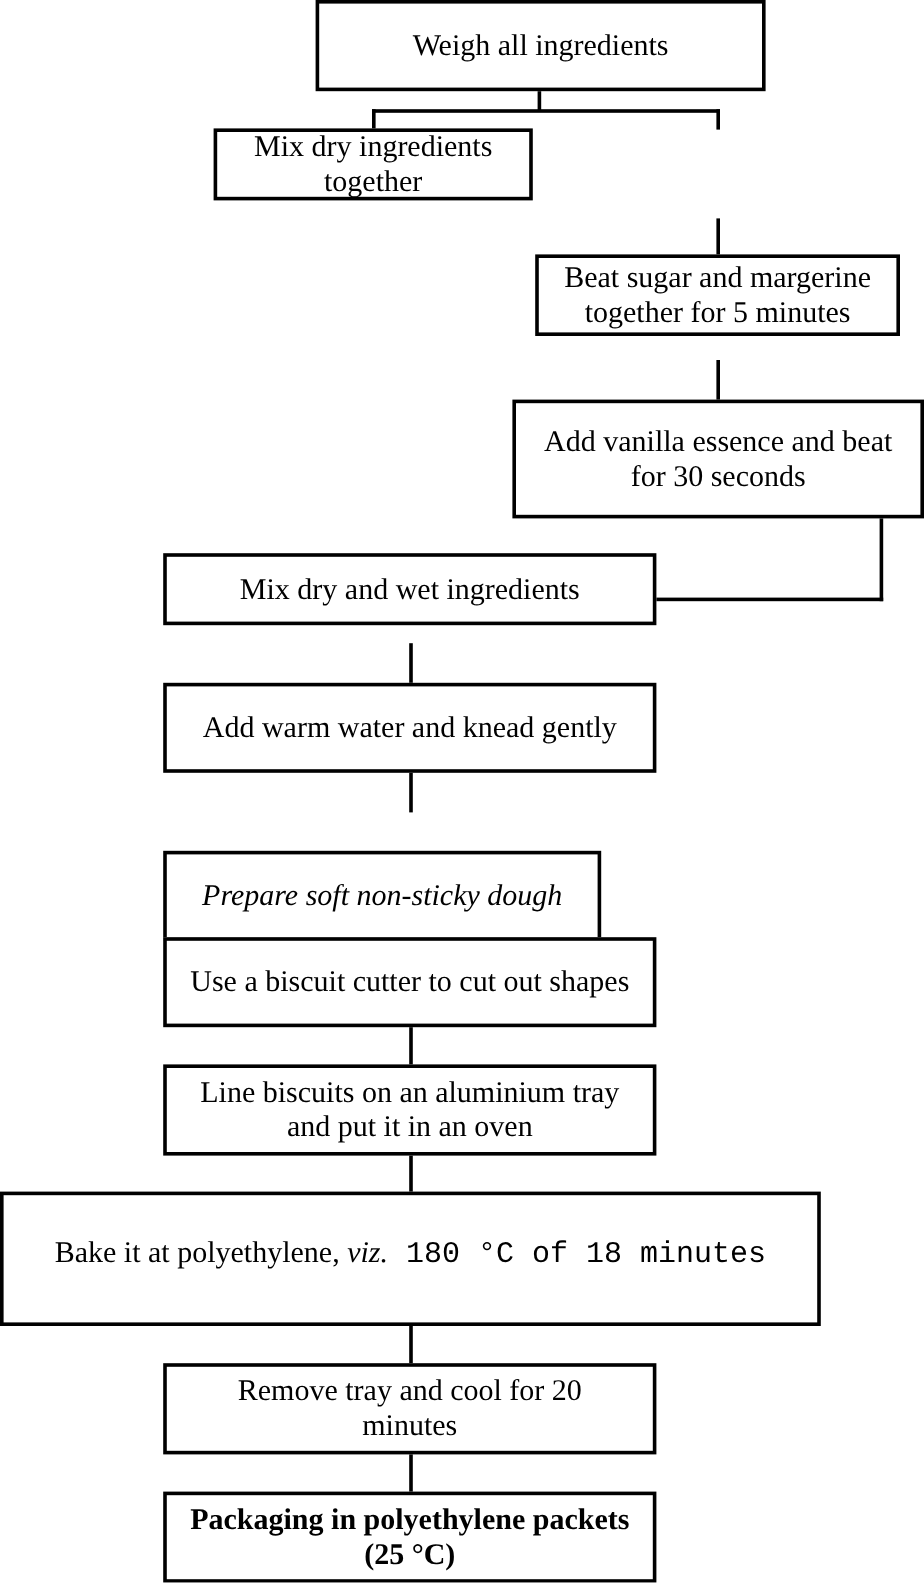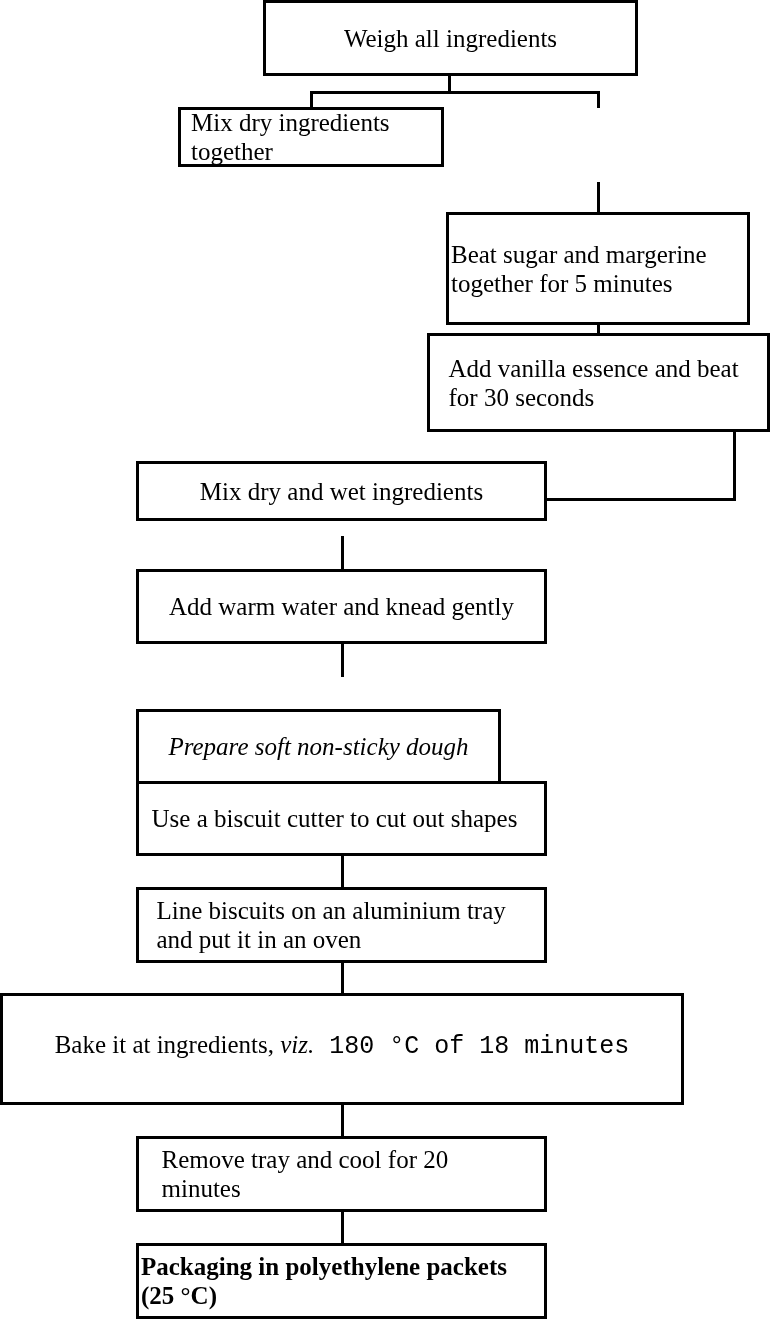--- a/index.html
+++ b/index.html
@@ -1,20 +1,20 @@
 <!DOCTYPE html>
 <html><head>
 <meta charset="utf-8">
 <style>
   html, body { margin:0; padding:0; background:#ffffff; }
   #canvas { position:relative; width:770px; height:1319px; background:#ffffff; overflow:hidden; }
   .box {
     position:absolute; box-sizing:border-box; border:3px solid #000;
     background:#fff; display:flex; align-items:center; justify-content:center;
-    text-align:left; font-family:"Liberation Serif", serif; font-size:25px;
+    text-align:center; font-family:"Liberation Serif", serif; font-size:25px;
     line-height:29px; color:#000; padding:0 2px;
   }
   .line { position:absolute; background:#000; }
   .box span { display:block; }
   em { font-style:italic; }
 </style>
 </head>
 <body>
 
 <div id="canvas">
@@ -34,21 +34,21 @@
   <div class="line" style="left:341px;top:961px;width:3px;height:34px;"></div>
   <div class="line" style="left:341px;top:1103px;width:3px;height:35px;"></div>
   <div class="line" style="left:341px;top:1210px;width:3px;height:35px;"></div>
 
   <div class="box" style="left:263px;top:0px;width:375px;height:76px;">
     <span>Weigh all ingredients</span>
   </div>
   <div class="box" style="left:178px;top:107px;width:266px;height:60px;">
     <span style="width:240px;margin:0 auto;">Mix dry ingredients together</span>
   </div>
-  <div class="box" style="left:446px;top:212px;width:304px;height:113px;">
+  <div class="box" style="left:446px;top:212px;width:304px;height:68px;">
     <span style="width:300px;margin:0 auto;">Beat sugar and margerine together for 5 minutes</span>
   </div>
   <div class="box" style="left:427px;top:333px;width:343px;height:99px;">
     <span style="width:300px;margin:0 auto;">Add vanilla essence and beat for 30 seconds</span>
   </div>
   <div class="box" style="left:136px;top:461px;width:411px;height:60px;">
     <span>Mix dry and wet ingredients</span>
   </div>
   <div class="box" style="left:136px;top:569px;width:411px;height:75px;">
     <span>Add warm water and knead gently</span>
@@ -56,21 +56,21 @@
   <div class="box" style="left:136px;top:709px;width:365px;height:75px;font-style:italic;">
     <span>Prepare soft non-sticky dough</span>
   </div>
   <div class="box" style="left:136px;top:887px;width:411px;height:76px;">
     <span style="width:370px;margin:0 auto;">Line biscuits on an aluminium tray and put it in an oven</span>
   </div>
   <div class="box" style="left:136px;top:781px;width:411px;height:75px;">
     <span style="width:380px;margin:0 auto;">Use a biscuit cutter to cut out shapes</span>
   </div>
   <div class="box" style="left:0px;top:993px;width:684px;height:112px;">
-    <span style="margin-top:-8px;"><span style="display:inline;">Bake it at ingredients, </span><em>viz.</em><span style="display:inline;font-family:Liberation Mono, monospace;"> 180 °C of 18 minutes</span></span>
+    <span style="margin-top:-8px;"><span style="display:inline;">Bake it at polyethylene, </span><em>viz.</em><span style="display:inline;font-family:Liberation Mono, monospace;"> 180 °C of 18 minutes</span></span>
   </div>
   <div class="box" style="left:136px;top:1136px;width:411px;height:76px;">
     <span style="width:360px;margin:0 auto;">Remove tray and cool for 20 minutes</span>
   </div>
   <div class="box" style="left:136px;top:1243px;width:411px;height:76px;">
     <span style="width:405px;margin:0 auto;font-weight:bold;">Packaging in polyethylene packets (25 °C)</span>
   </div>
 </div>
 
 </body></html>

